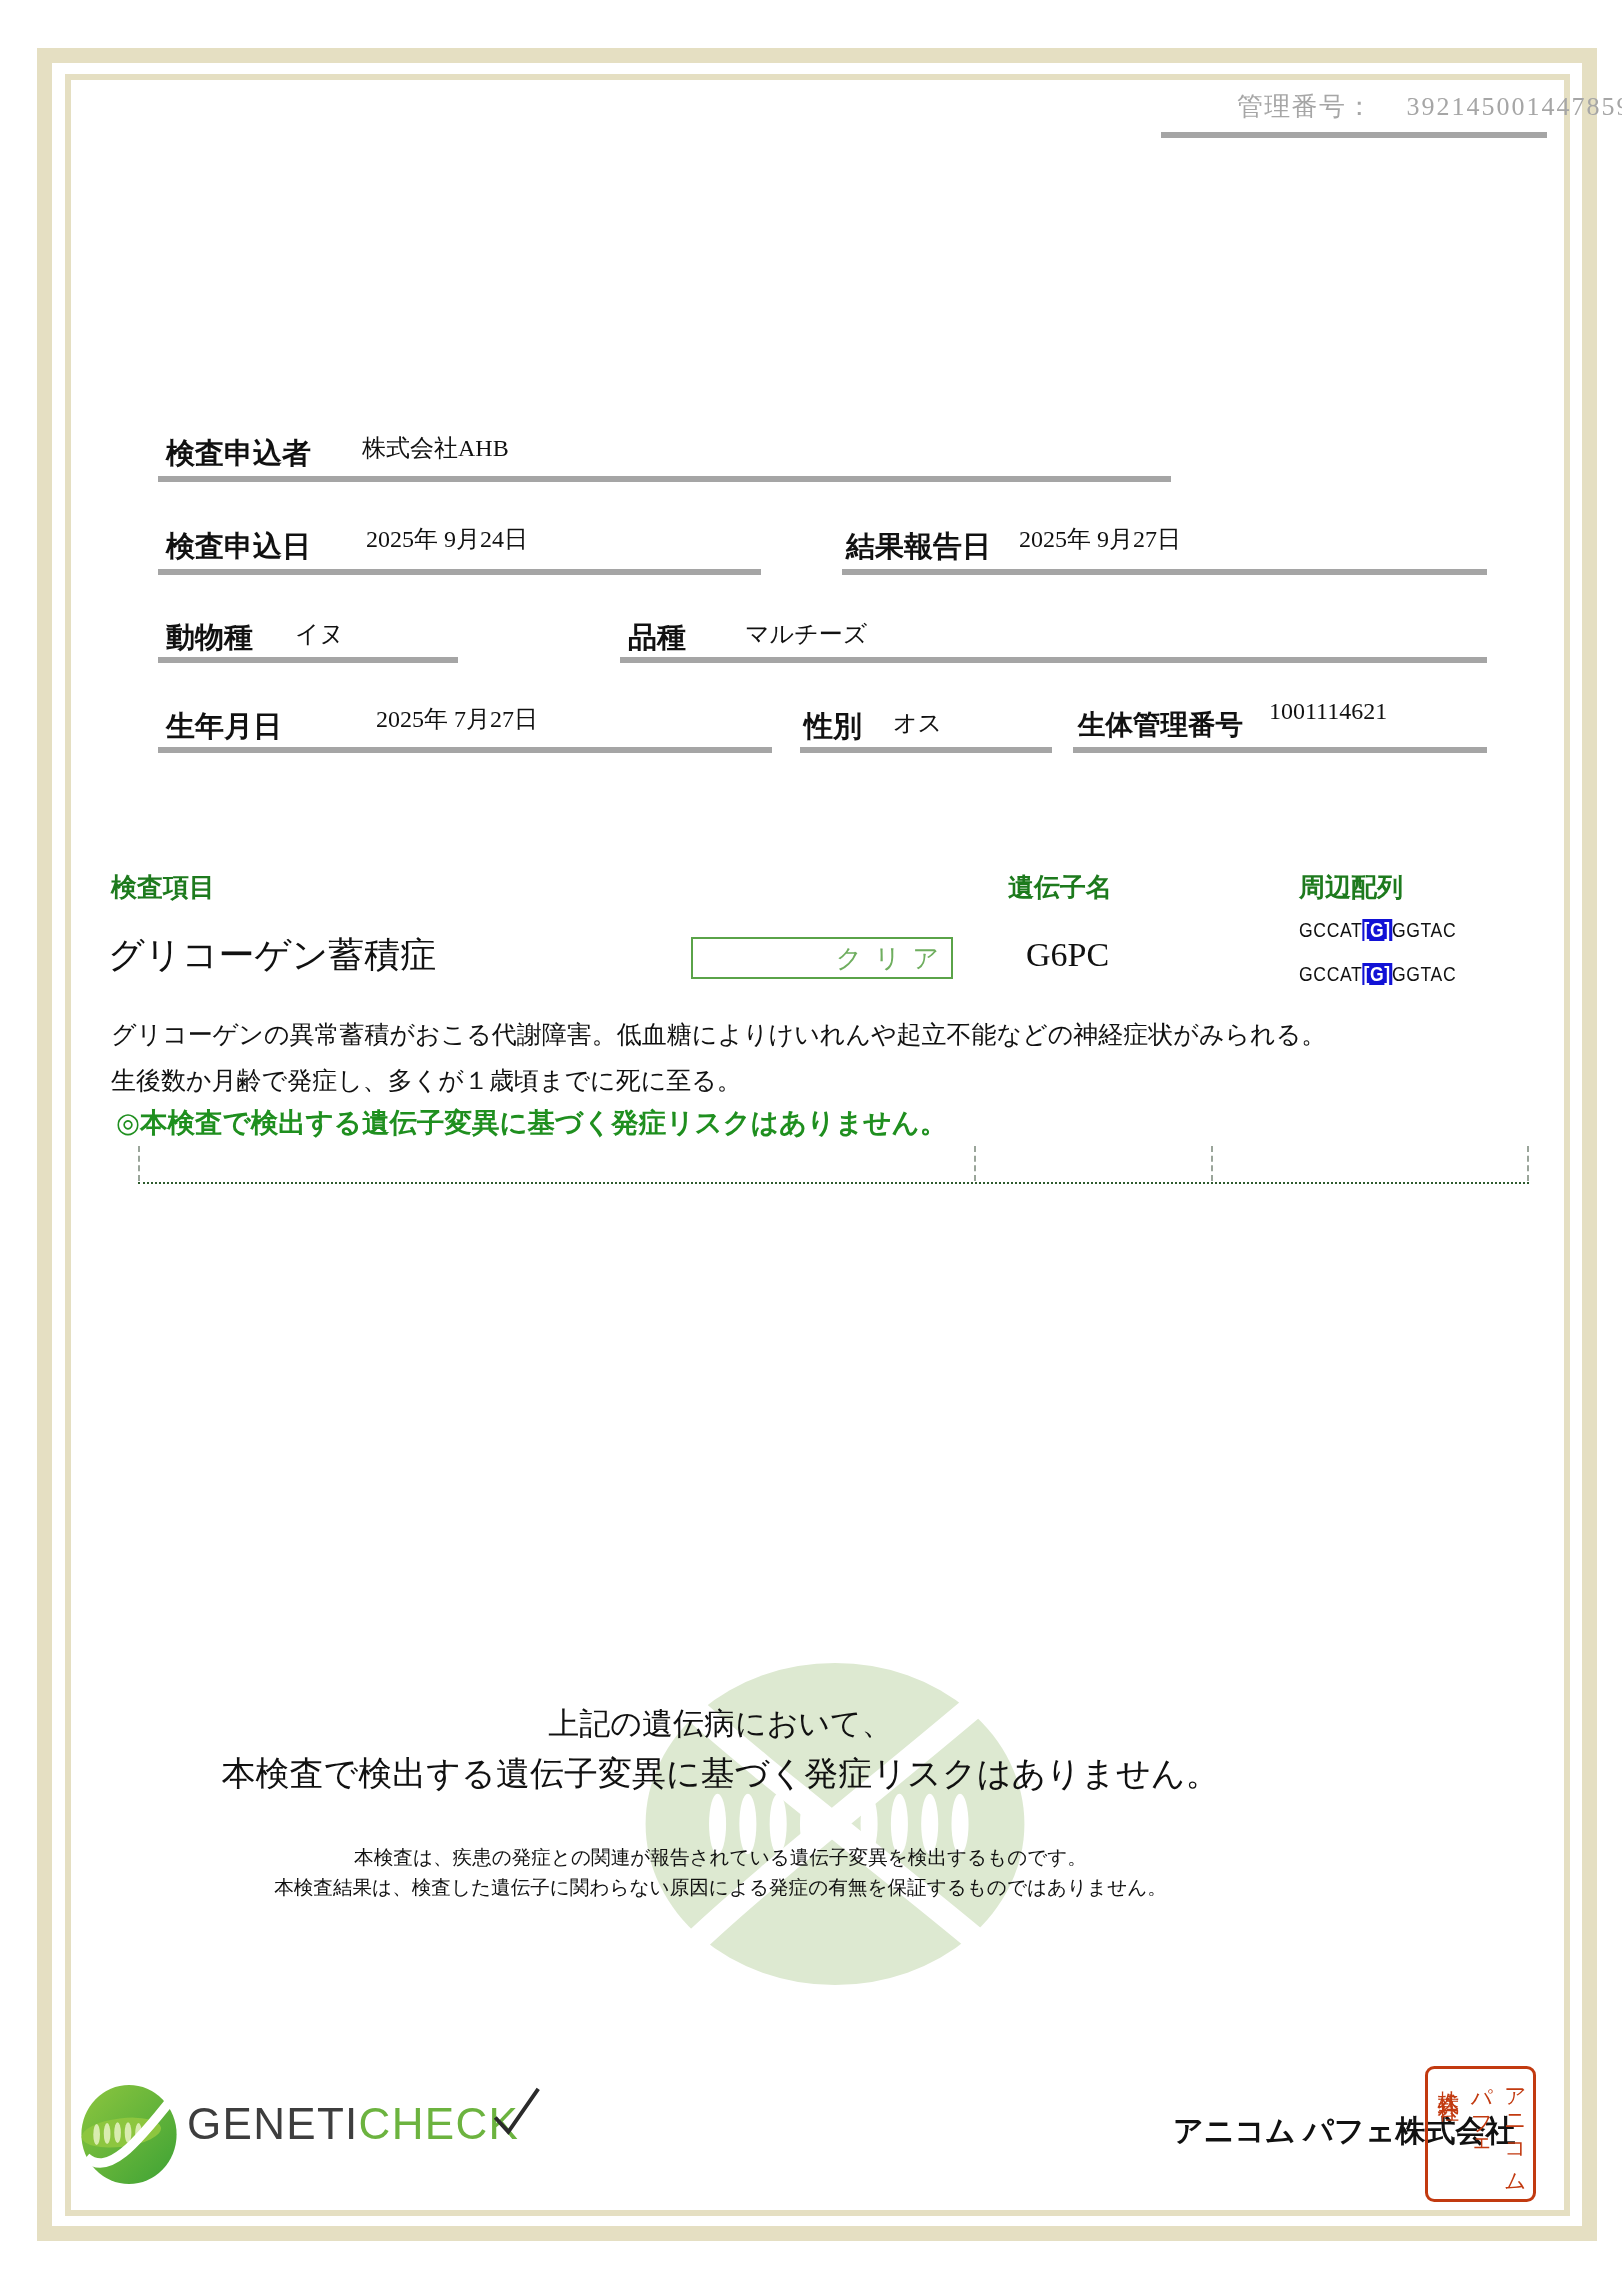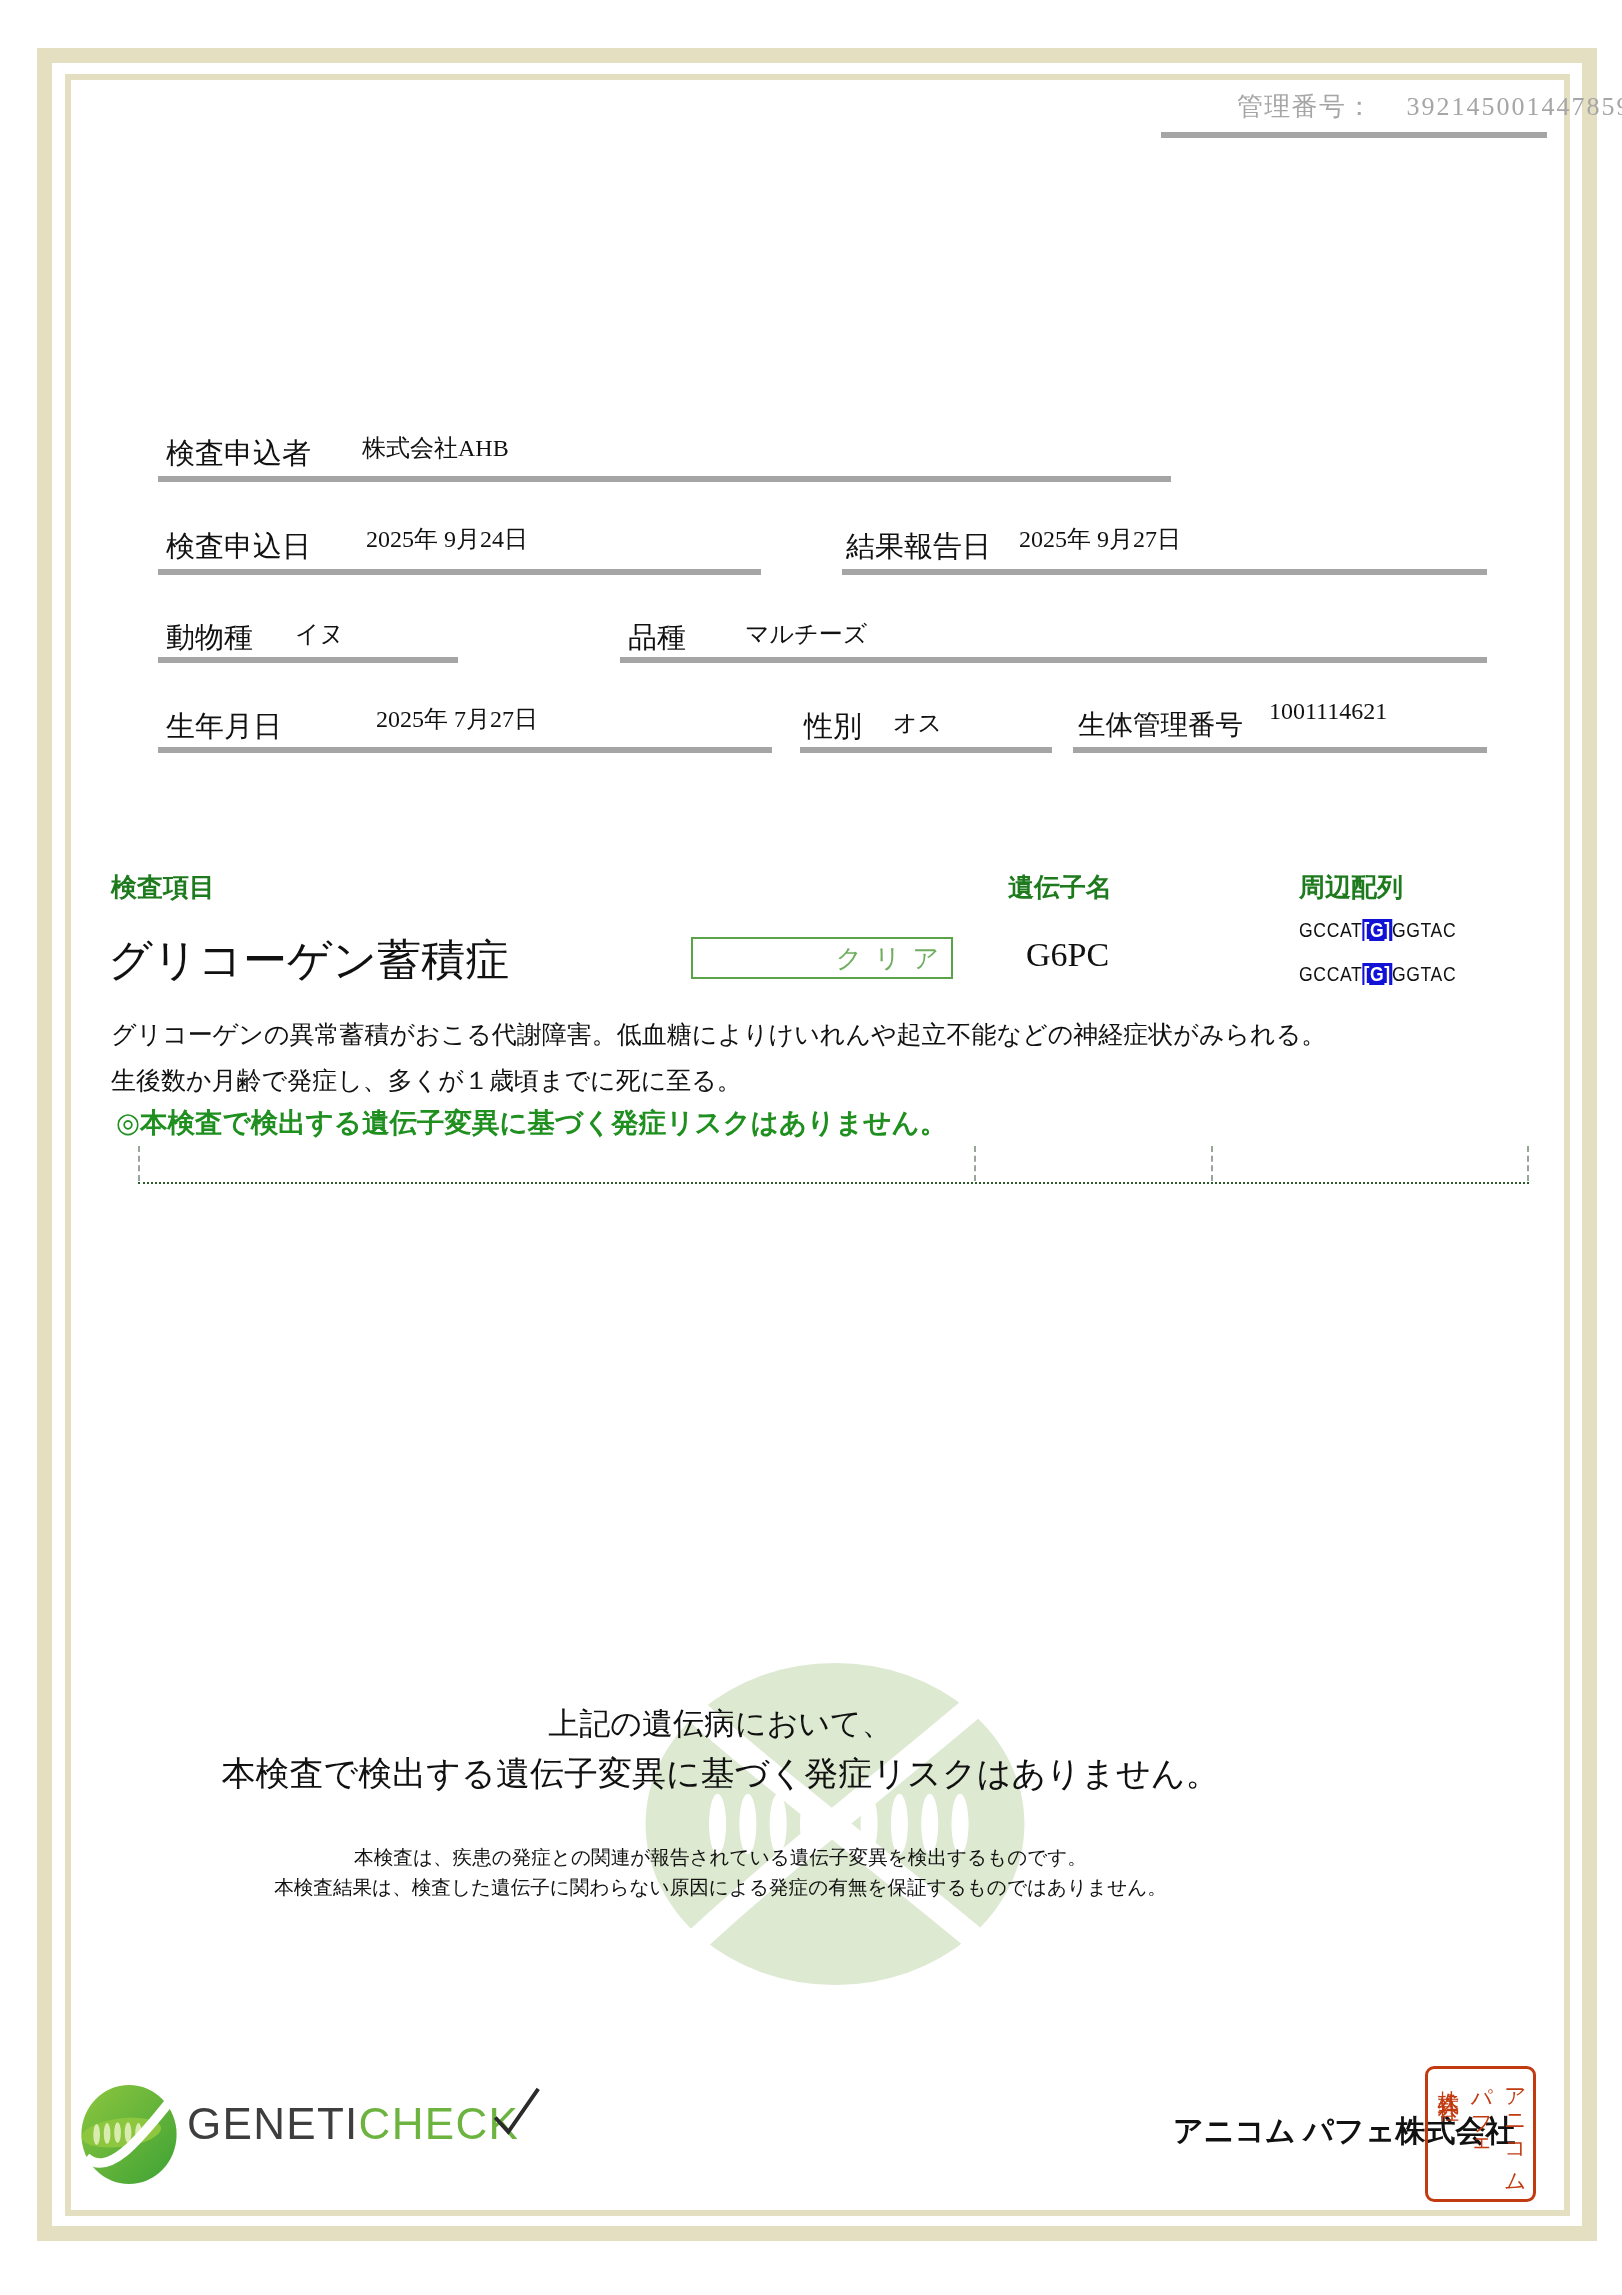--- a/index.html
+++ b/index.html
@@ -16,26 +16,26 @@
   
   .frame-outer{position:absolute;top:48px;left:37px;right:25px;bottom:54px;border:15px solid var(--frame-beige);}
   .frame-inner{position:absolute;top:74px;left:65px;right:52px;bottom:79px;border:6.5px solid var(--frame-beige);}
   
   .mgmt{left:1237px;top:89px;font-size:26px;color:var(--text-gray);letter-spacing:1.3px;white-space:nowrap;}
   .mgmt .num{margin-left:33px;letter-spacing:2px;}
   .mgmt-bar{left:1161px;top:132px;width:386px;height:5.9px;background:var(--line-gray);}
   
   .title{left:0;top:196px;width:1622px;text-align:center;font-size:82px;font-weight:bold;letter-spacing:10.5px;white-space:nowrap;}
   
-  .flabel{font-size:29px;font-weight:normal;white-space:nowrap;text-align:right;}
+  .flabel{font-size:29px;font-weight:bold;white-space:nowrap;text-align:right;}
   .fvalue{font-size:24px;white-space:nowrap;}
   .bar{height:5.9px;background:var(--line-gray);}
   
   .ghead{font-size:26px;font-weight:bold;color:var(--header-green);white-space:nowrap;}
-  .item-name{font-size:44px;white-space:nowrap;}
+  .item-name{font-size:36px;white-space:nowrap;}
   .clear-box{left:691px;top:937px;width:258px;height:38px;border:2.6px solid var(--clear-green-border);
     display:flex;align-items:center;justify-content:flex-end;}
   .clear-box span{font-size:26px;color:var(--clear-green-text);letter-spacing:11.8px;padding-left:11.8px;}
   .gene{font-size:34px;white-space:nowrap;}
   .seq{font-family:"Liberation Sans","DejaVu Sans",sans-serif;font-size:20px;white-space:nowrap;
     display:inline-block;transform:scaleX(.88);transform-origin:left center;letter-spacing:0.7px;}
   .seq .mut{background:var(--highlight-blue);color:#fff;padding:0 1.3px;font-weight:bold;}
   .desc{font-size:25px;white-space:nowrap;}
   .risk{font-size:27.5px;font-weight:bold;color:var(--risk-green);white-space:nowrap;}
   

